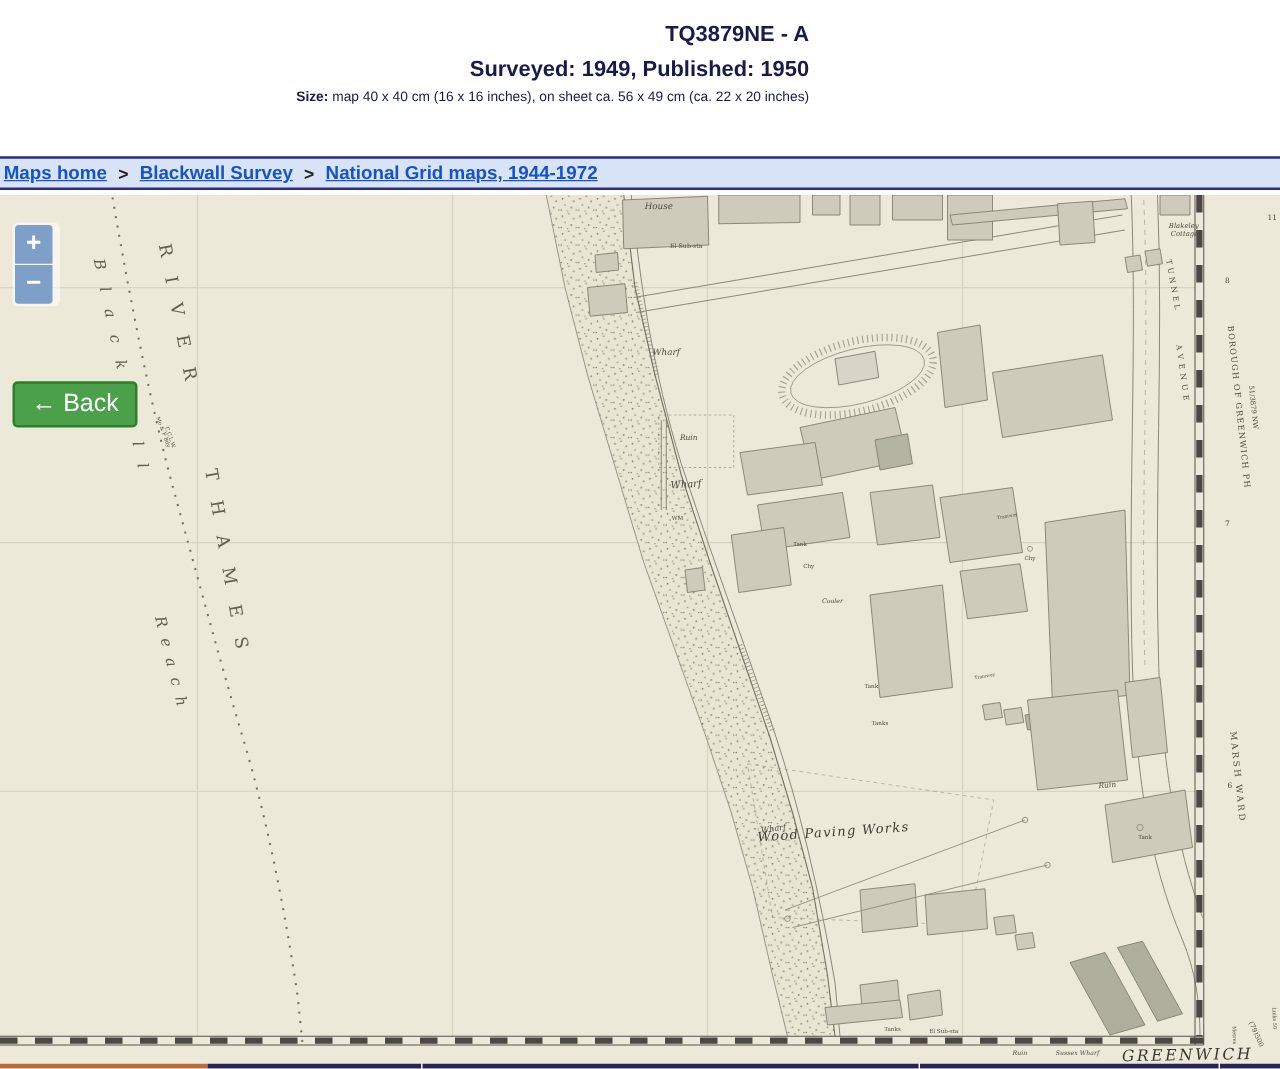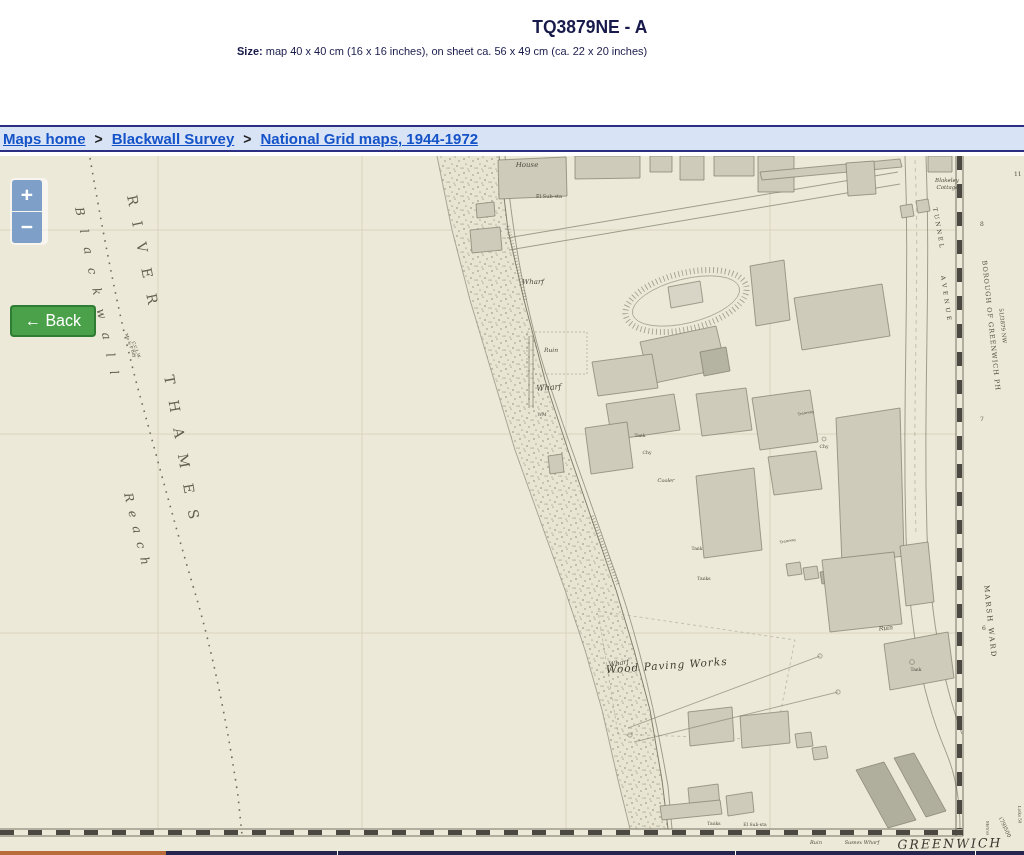--- a/index.html
+++ b/index.html
@@ -26,34 +26,35 @@
   
   #viewer{position:absolute;left:0;top:156px;width:1024px;height:695px;background:#ede9d8;}
   #viewer svg{display:block;}
   #zoom-panel{position:absolute;left:10px;top:22px;width:34px;background:rgba(255,255,255,.55);
               border-radius:5px;padding:2px;}
   .zoom-btn{width:30px;height:31px;background:#7e9fc8;color:#fff;font-size:21px;font-weight:bold;
             text-align:center;line-height:30px;cursor:pointer;user-select:none;}
   #zoom-in{border-radius:3px 3px 0 0;margin-bottom:1px;}
   #zoom-out{border-radius:0 0 3px 3px;}
   #back-btn{position:absolute;left:10px;top:149px;background:#4aa14a;color:#fff;
-            border:2px solid #2e7d32;border-radius:4px;font-size:16px;padding:5px 13px;
+            border:2px solid #2e7d32;border-radius:4px;font-size:20px;padding:5px 13px;
             cursor:pointer;font-family:"Liberation Sans",sans-serif;}
   
   #strip{position:absolute;left:0;top:851px;width:1024px;height:4px;display:flex;}
   #strip .seg{height:4px;}
 </style>
 </head>
 <body>
 
 <div id="page">
 
   <div id="header">
     <div id="title-block">
       <p class="t1">TQ3879NE - A</p>
+      <p class="t2">Surveyed: 1949, Published: 1950</p>
       <p class="t3"><b>Size:</b><span> map 40 x 40 cm (16 x 16 inches), on sheet ca. 56 x 49 cm (ca. 22 x 20 inches)</span></p>
     </div>
   </div>
 
   <div id="crumbbar">
     <a>Maps home</a>
     <span class="sep">&gt;</span>
     <a>Blackwall Survey</a>
     <span class="sep">&gt;</span>
     <a>National Grid maps, 1944-1972</a>

